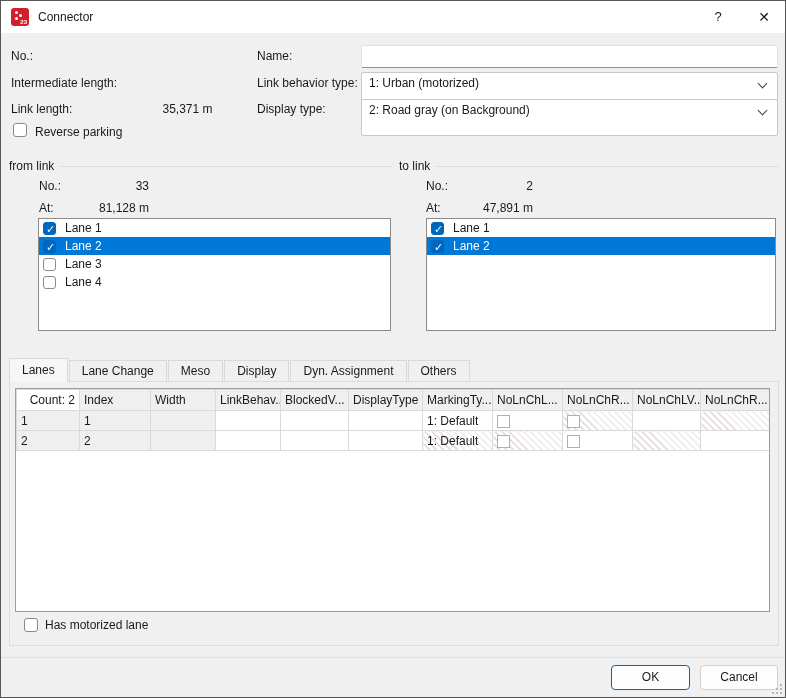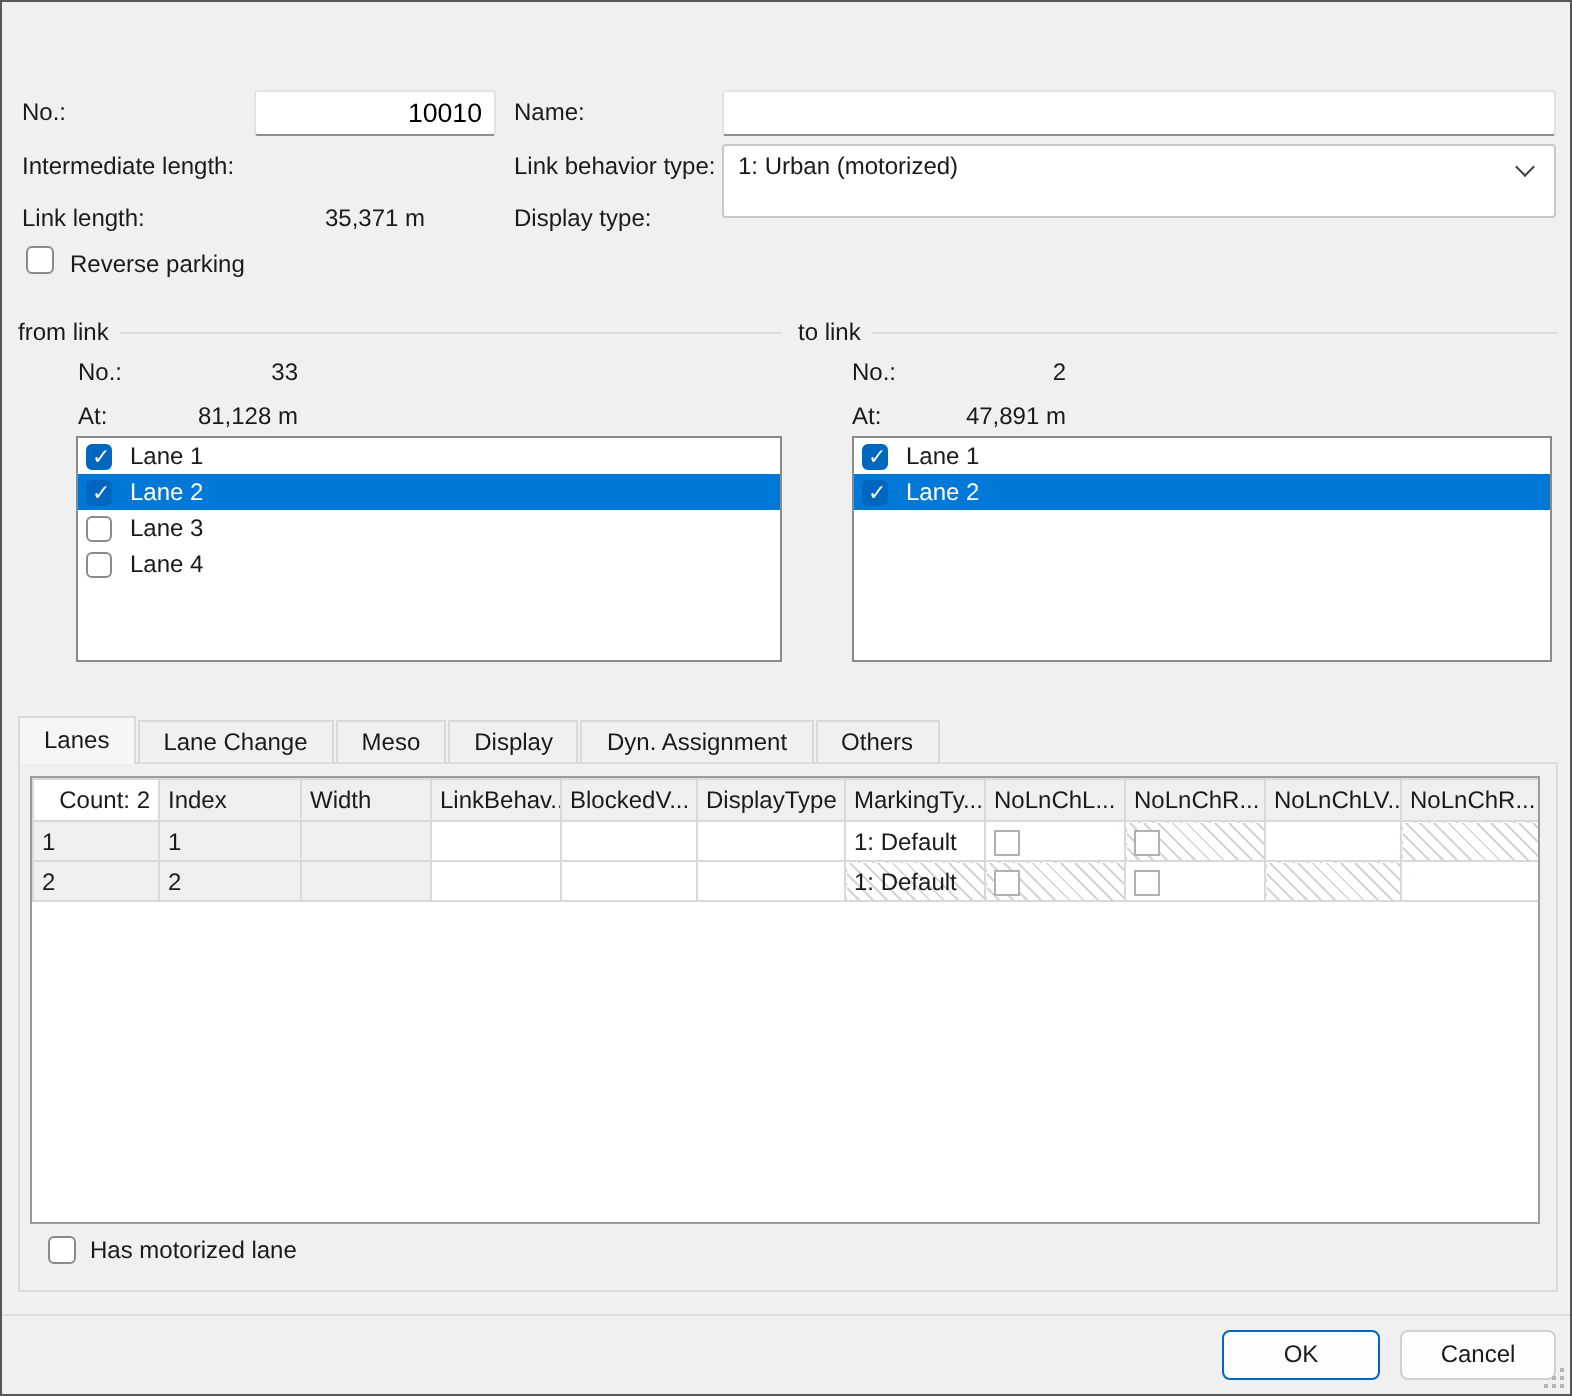--- a/index.html
+++ b/index.html
@@ -86,36 +86,50 @@
   .grip i { position:absolute; width:2px; height:2px; background:#b5b5b5; }
   .grip i:nth-child(1){ right:0; bottom:0; } .grip i:nth-child(2){ right:4px; bottom:0; }
   .grip i:nth-child(3){ right:0; bottom:4px; } .grip i:nth-child(4){ right:8px; bottom:0; }
   .grip i:nth-child(5){ right:0; bottom:8px; } .grip i:nth-child(6){ right:4px; bottom:4px; }
 </style>
 </head>
 <body>
 
 <div class="window">
 
+  <div class="titlebar">
+    <div class="app-icon">
+        <i></i>
+        <i></i>
+        <i></i>
+        <b>23</b>
+      </div>
+    <span class="win-title">Connector</span>
+    <div class="tb-btn tb-help">?</div>
+    <div class="tb-btn tb-close">✕</div>
+  </div>
 
   <span class="lbl" style="left:10px; top:48px;">No.:</span>
-  <input class="inp num" style="left: 126px; top: 44px; width: 121px;" value="10010">
   <span class="lbl" style="left:256px; top:48px;">Name:</span>
   <input class="inp" style="left: 360px; top: 44px; width: 417px;" value="">
 
   <span class="lbl" style="left:10px; top:75px;">Intermediate length:</span>
   <span class="lbl" style="left:256px; top:75px;">Link behavior type:</span>
   <div class="combo" style="left:360px; top:71px; width:417px;">
     <span>1: Urban (motorized)</span>
     <span class="chev"></span>
   </div>
 
   <span class="lbl" style="left:10px; top:101px;">Link length:</span>
   <span class="stat" style="left:126px; top:101px; width:121px;">35,371 m</span>
   <span class="lbl" style="left:256px; top:101px;">Display type:</span>
+  <div class="combo" style="left:360px; top:98px; width:417px;">
+    <span>2: Road gray (on Background)</span>
+    <span class="chev"></span>
+  </div>
 
   <span class="wcb" style="position:absolute; left:12px; top:122px;"></span>
   <span class="lbl" style="left:34px; top:124px;">Reverse parking</span>
 
   <div class="groupbox" style="left:8px; top:158px; width:382px; height:184px;">
     <div class="gb-head">
       <span class="gb-title">from link</span>
       <span class="gb-line"></span>
     </div>
     <span class="gb-row-lbl" style="left:30px; top:20px;">No.:</span>

